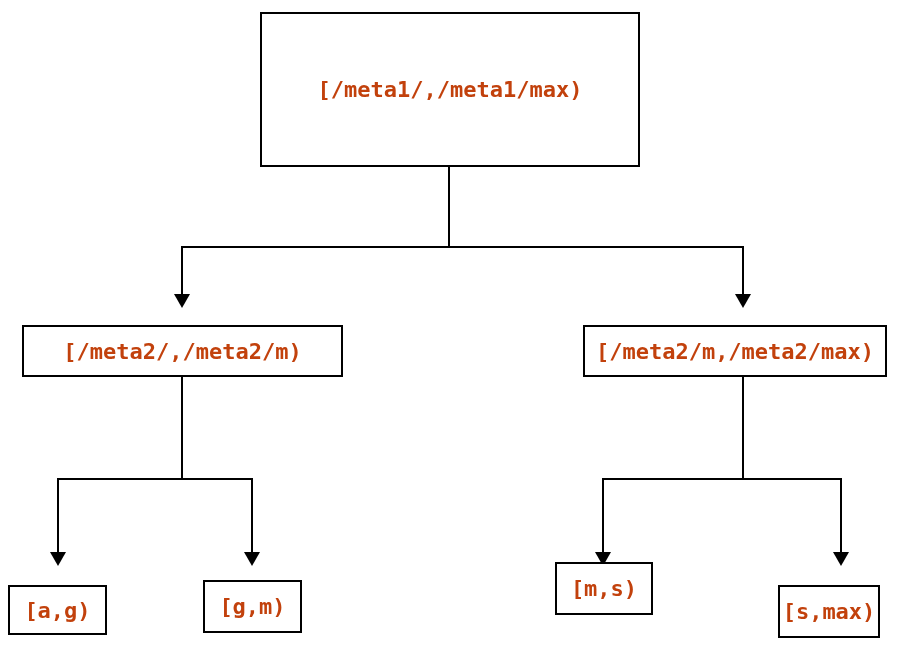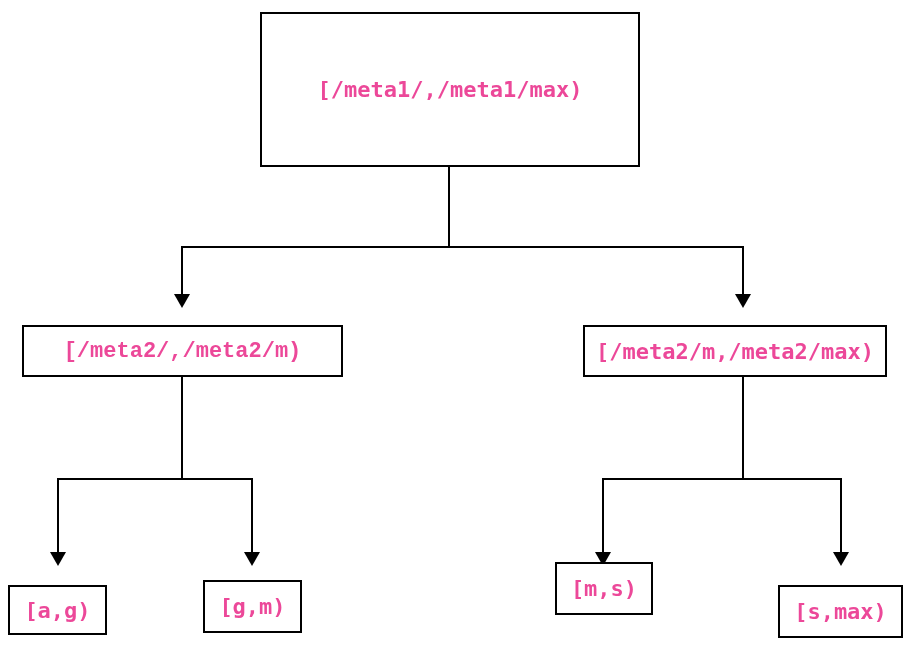--- a/index.html
+++ b/index.html
@@ -16,21 +16,21 @@
     overflow: hidden;
   }
   .node {
     position: absolute;
     box-sizing: border-box;
     border: 2px solid #000000;
     background: #ffffff;
     display: flex;
     align-items: center;
     justify-content: center;
-    color: #ec4899;
+    color: #c2410c;
     font-weight: bold;
     font-size: 22px;
     white-space: nowrap;
   }
   .line {
     position: absolute;
     background: #000000;
   }
   .line.v { width: 2px; }
   .line.h { height: 2px; }
@@ -52,21 +52,21 @@
     <span>[/meta1/,/meta1/max)</span>
   </div>
 
   <div class="line v" style="left:448px; top:167px; height:80px;"></div>
   <div class="line h" style="left:181px; top:246px; width:563px;"></div>
   <div class="line v" style="left:181px; top:246px; height:48px;"></div>
   <div class="arrow" style="left:174px; top:294px;"></div>
   <div class="line v" style="left:742px; top:246px; height:48px;"></div>
   <div class="arrow" style="left:735px; top:294px;"></div>
 
-  <div class="node" style="left:22px; top:325px; width:321px; height:52px;font-family:Liberation Mono, monospace;">
+  <div class="node" style="left:22px; top:325px; width:321px; height:52px;">
     <span>[/meta2/,/meta2/m)</span>
   </div>
 
   <div class="node" style="left:583px; top:325px; width:304px; height:52px;">
     <span>[/meta2/m,/meta2/max)</span>
   </div>
 
   <div class="line v" style="left:181px; top:377px; height:103px;"></div>
   <div class="line h" style="left:57px; top:478px; width:196px;"></div>
   <div class="line v" style="left:57px; top:478px; height:74px;"></div>
@@ -86,17 +86,17 @@
   </div>
 
   <div class="node" style="left:203px; top:580px; width:99px; height:53px;">
     <span>[g,m)</span>
   </div>
 
   <div class="node" style="left:555px; top:562px; width:98px; height:53px;">
     <span>[m,s)</span>
   </div>
 
-  <div class="node" style="left:778px; top:585px; width:125px; height:53px;">
+  <div class="node" style="left:778px; top:585px; width:102px; height:53px;">
     <span>[s,max)</span>
   </div>
 
 </div>
 
 </body></html>

